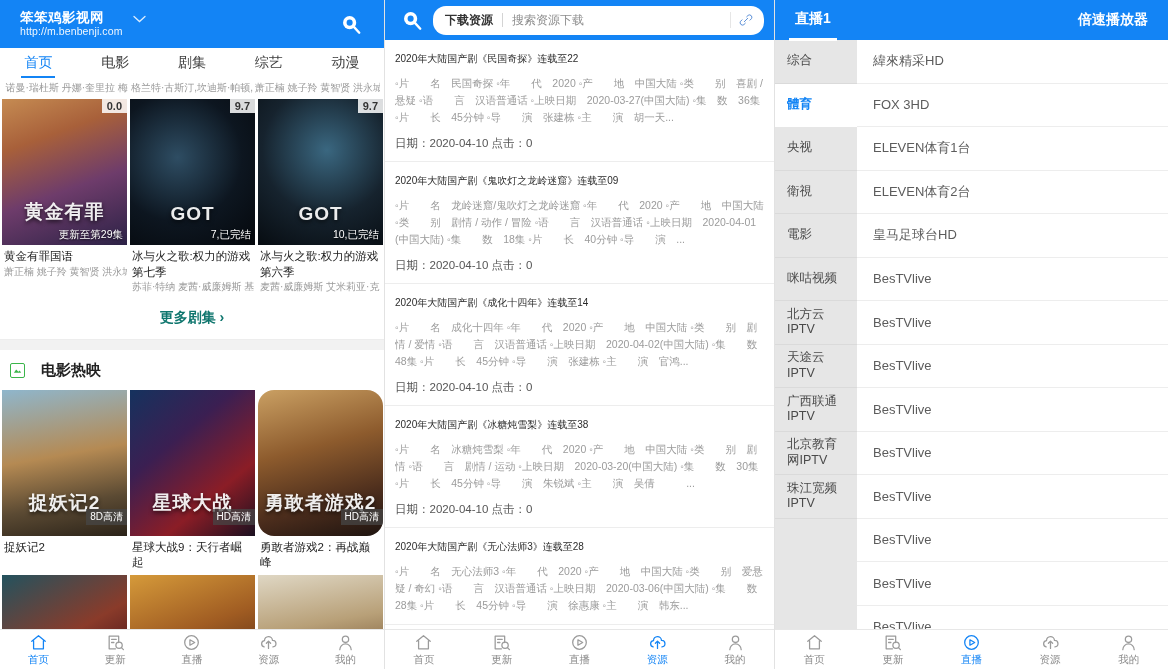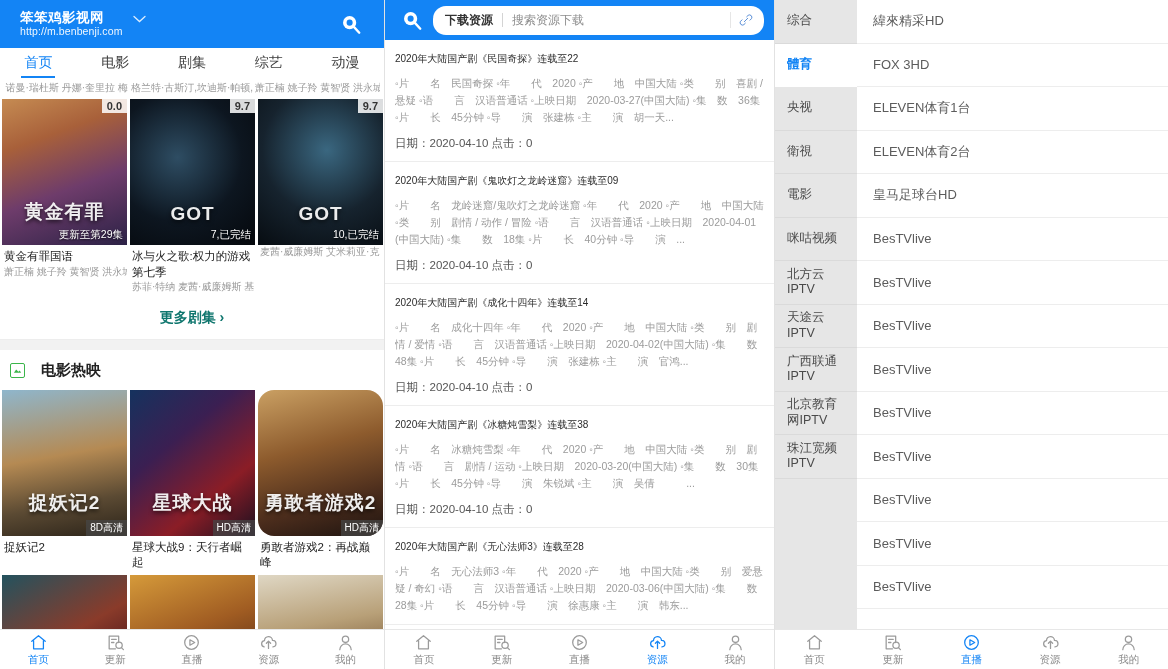--- a/index.html
+++ b/index.html
@@ -63,21 +63,21 @@
   .poster { position:relative; width:125px; height:146px; overflow:hidden; background:#333; }
   .poster .score {
     position:absolute; top:0; right:0; background:rgba(255,255,255,.85);
     color:#333; font-size:11px; font-weight:bold; padding:1px 5px;
   }
   .poster .corner-br {
     position:absolute; right:4px; bottom:3px; color:#fff; font-size:10.5px;
     text-shadow:0 1px 2px rgba(0,0,0,.8);
   }
   .poster .hd-badge {
-    position:absolute; right:0; bottom:0; background:rgba(70,70,70,.72); color:#fff;
+    position:absolute; right:0; bottom:11px; background:rgba(70,70,70,.72); color:#fff;
     font-size:10px; padding:1px 4px;
   }
   .card-title { font-size:11.5px; color:#222; line-height:1.35; margin-top:4px; padding:0 2px; }
   .card-sub { font-size:10px; color:#9a9a9a; line-height:1.35; padding:0 2px; white-space:nowrap; overflow:hidden; }
 
   .more-row { text-align:center; padding:14px 0 12px; border-bottom:1px solid #ededed; }
   .more-link { color:#0f766e; font-size:14px; font-weight:bold; }
   .sec-gap { height:10px; background:#f2f2f2; }
   .sec-head { display:flex; align-items:center; gap:16px; padding:11px 10px 10px; }
   .sec-ico { width:15px; height:15px; border:1.5px solid #3ab54a; border-radius:2px;
@@ -199,20 +199,21 @@
         </div>
         <div class="card-title">冰与火之歌:权力的游戏第七季</div>
         <div class="card-sub">苏菲·特纳 麦茜·威廉姆斯 基</div>
       </div>
       <div class="card">
         <div class="poster pa3">
           <div class="art-txt">GOT</div>
           <div class="score">9.7</div>
           <div class="corner-br">10,已完结</div>
         </div>
+        <div class="card-title">冰与火之歌:权力的游戏第六季</div>
         <div class="card-sub">麦茜·威廉姆斯 艾米莉亚·克</div>
       </div>
     </div>
 
     <div class="more-row">
       <span class="more-link">更多剧集 ›</span>
     </div>
 
     <div class="sec-gap"></div>
 
@@ -411,20 +412,24 @@
               <circle cx="12" cy="8" r="4"></circle>
               <path d="M4.8 21 A7.2 7.2 0 0 1 19.2 21"></path>
             </svg>
           </span>
         <span class="nav-label">我的</span>
       </div>
     </div>
   </div>
 
   <div class="panel panel-right">
+    <div class="right-top">
+      <span class="live-tab">直播1</span>
+      <span class="speed">倍速播放器</span>
+    </div>
 
     <div class="live-wrap">
       <div class="live-side">
         <div class="live-side-item">综合</div>
         <div class="live-side-item active">體育</div>
         <div class="live-side-item">央视</div>
         <div class="live-side-item">衛視</div>
         <div class="live-side-item">電影</div>
         <div class="live-side-item">咪咕视频</div>
         <div class="live-side-item">北方云IPTV</div>

